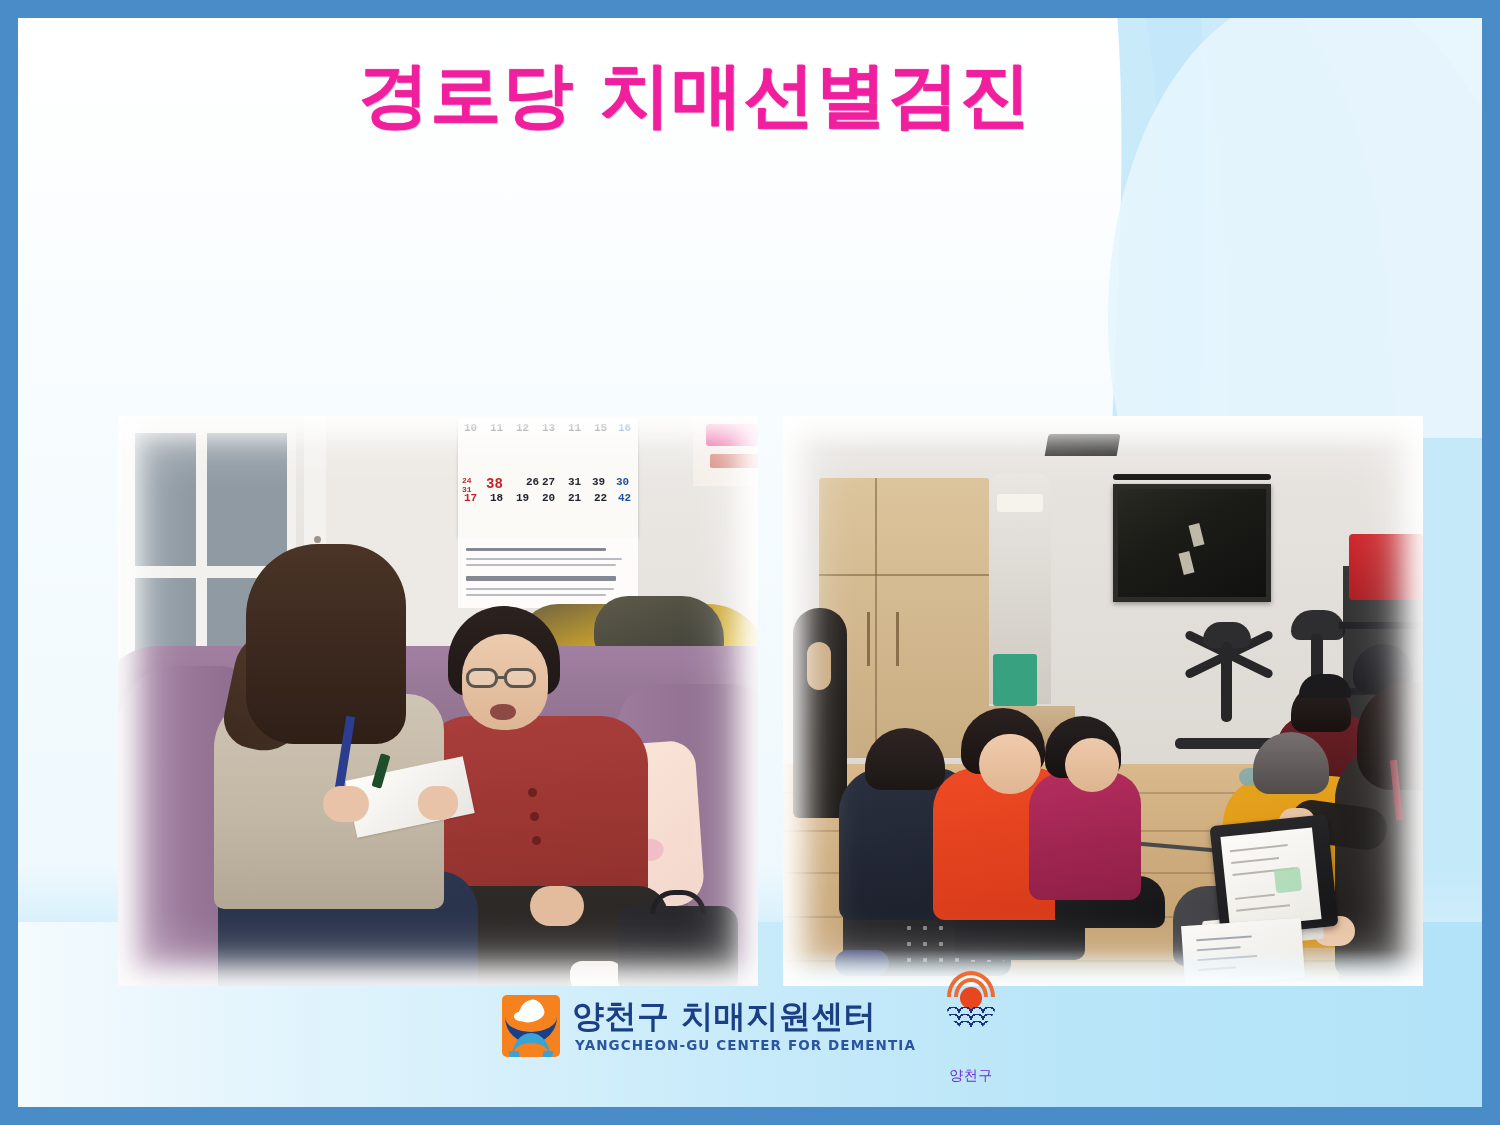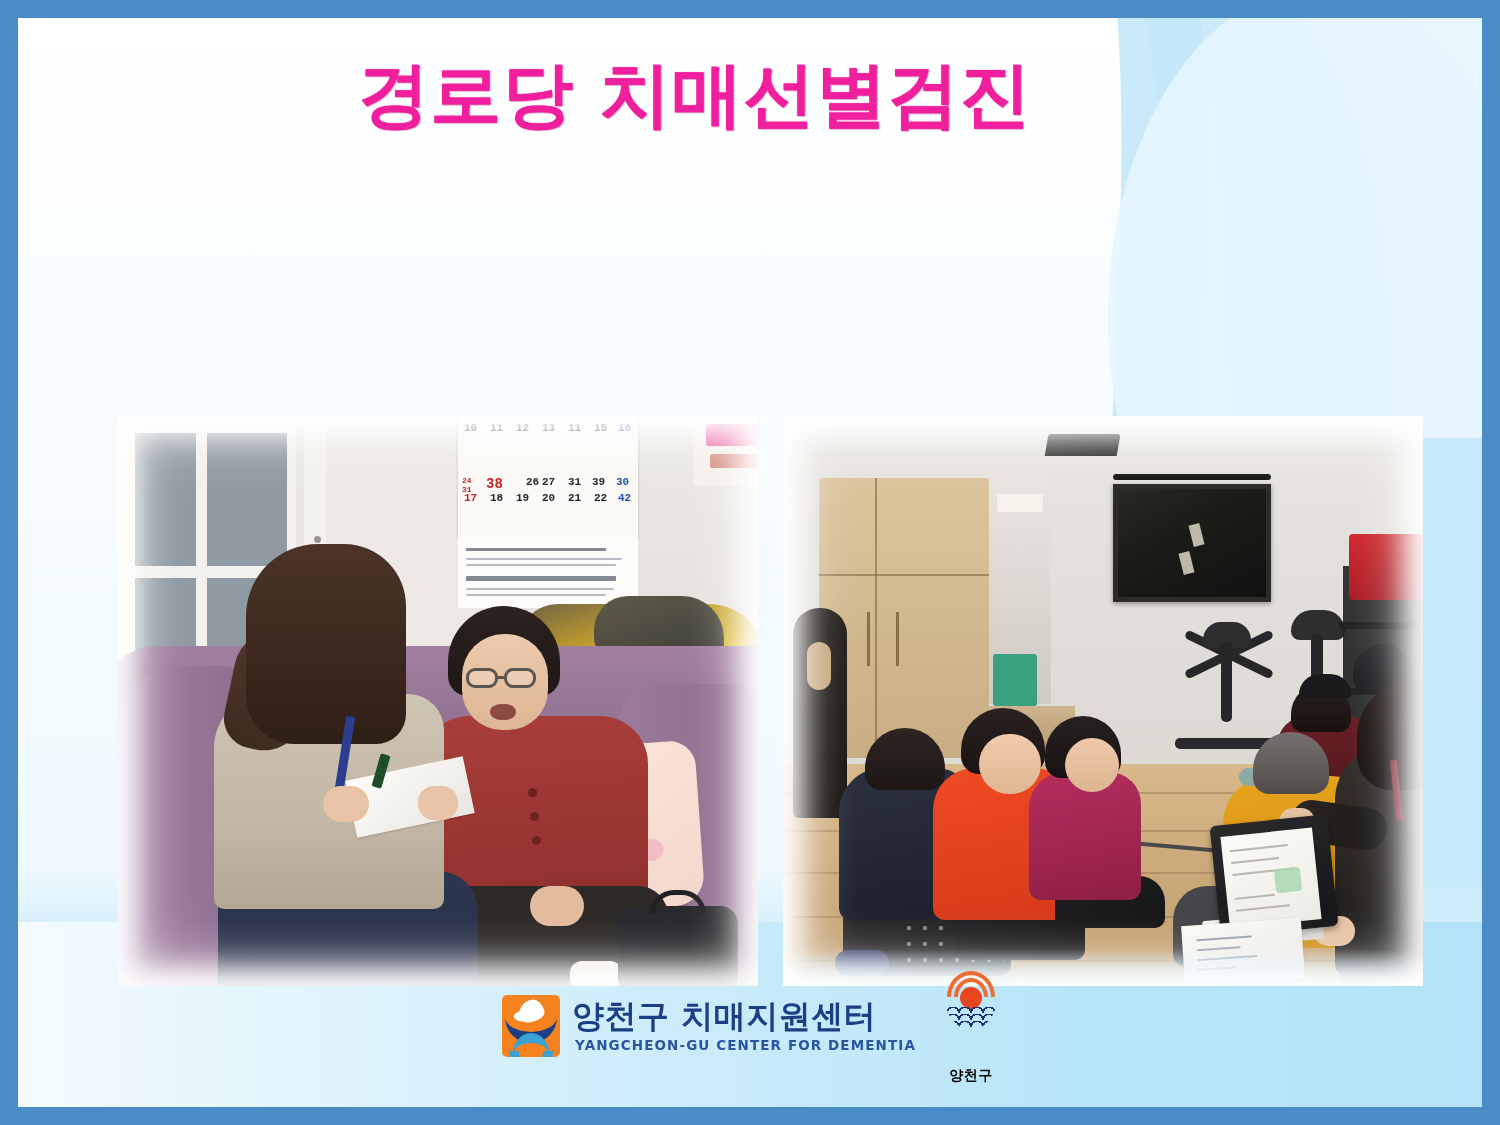--- a/index.html
+++ b/index.html
@@ -174,21 +174,21 @@
   .emblem-waves { position:absolute; left:0; right:0; top:40px; height:22px; }
   .wave {
     position:absolute; left:3px; width:48px; height:6px;
     background:
       radial-gradient(circle at 6px 6px, transparent 5px, #1b2f7a 5px 7px, transparent 7px) repeat-x;
     background-size:12px 12px;
   }
   .wave1 { top:0; }
   .wave2 { top:7px; }
   .wave3 { top:14px; }
-  .emblem-label { font-size:14px; font-weight:bold; color:#000000; letter-spacing:0.5px;margin-top:34px; }
+  .emblem-label { font-size:14px; font-weight:normal; color:#6d28d9; letter-spacing:0.5px;margin-top:34px; }
 
   
   #pl-bg { inset:0; background:linear-gradient(180deg,#e9e5e0 0%,#ded8d2 55%,#c9bfb6 100%); }
   #pl-wall { left:0; top:0; width:100%; height:54%; background:linear-gradient(180deg,#eceae6,#e2ded9); }
   #pl-window { left:8px; top:8px; width:170px; height:290px; background:#8f9aa3; border:9px solid #f2f1ee; }
   #pl-window-mull { left:8px; top:150px; width:170px; height:12px; background:#f2f1ee; }
   #pl-window-vert { left:78px; top:8px; width:11px; height:290px; background:#f2f1ee; }
   #pl-doorframe { left:186px; top:0; width:22px; height:330px; background:#f4f2ef; }
   #pl-wall2 { left:208px; top:0; width:200px; height:330px; background:#edeae5; }
   #pl-knob { left:196px; top:120px; width:7px; height:7px; background:#9b948c; border-radius:50%; }

